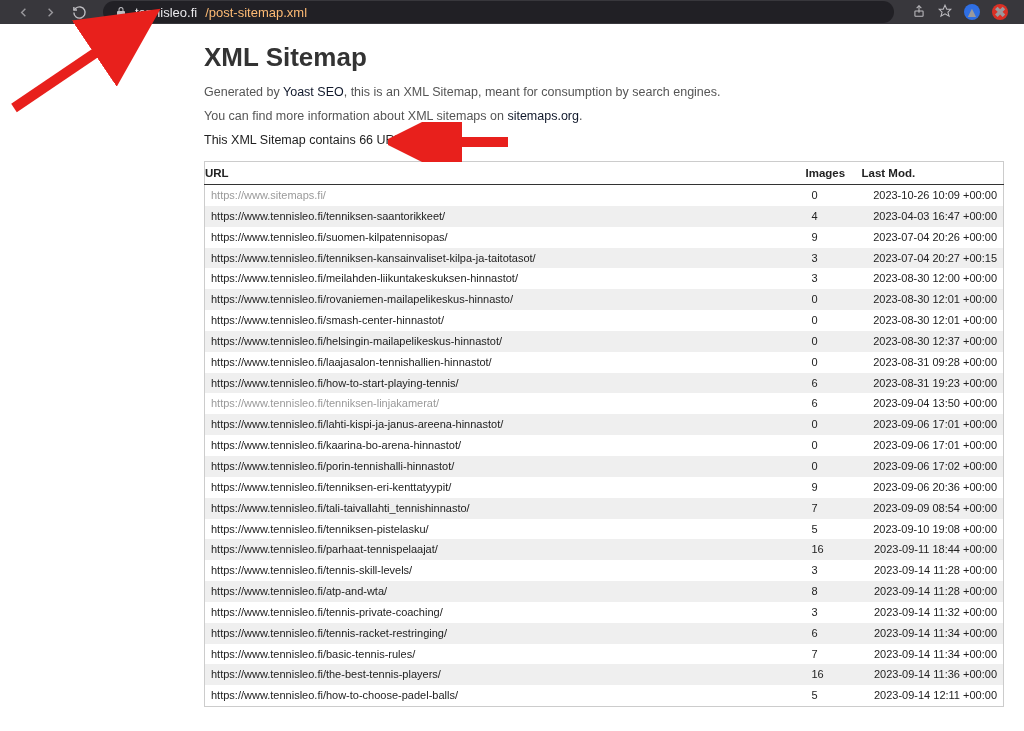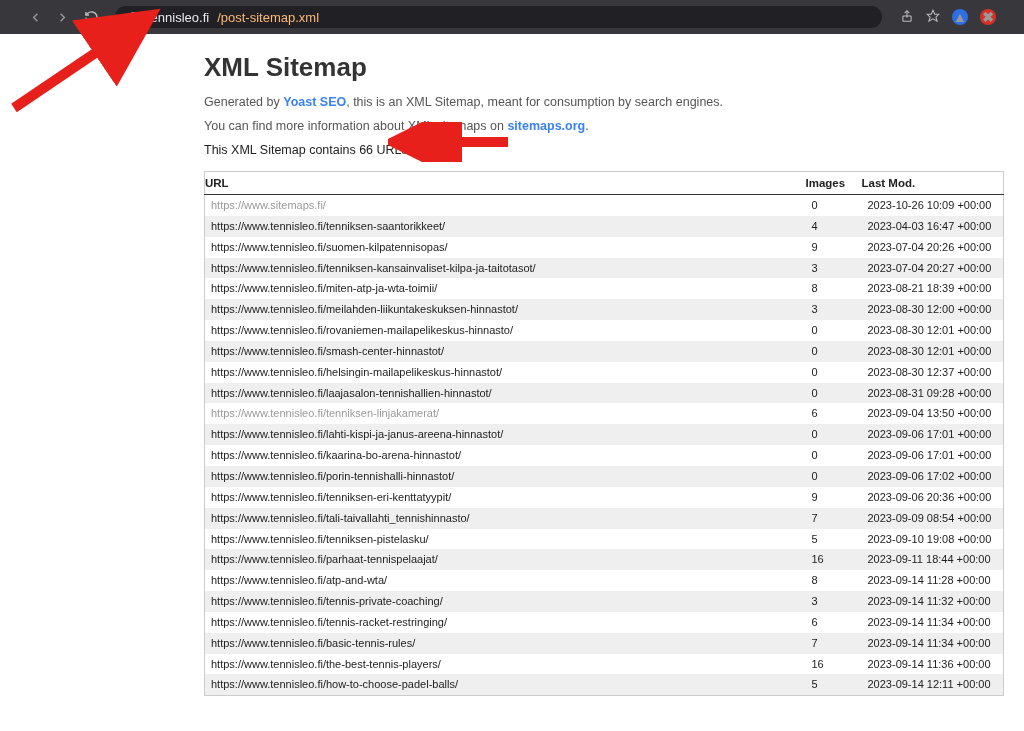--- a/index.html
+++ b/index.html
@@ -6,25 +6,25 @@
   body {
     font-family: -apple-system, BlinkMacSystemFont, "Segoe UI", Helvetica, Arial, sans-serif;
     width: 1024px;
     height: 731px;
     background: #fff;
     overflow: hidden;
     position: relative;
   }
   
   .topbar {
-    height: 34px;
+    height: 24px;
     background: #38373c;
     display: flex;
     align-items: center;
-    padding: 0 24px;
+    padding: 0 12px;
     gap: 10px;
   }
   .nav-arrows { display:flex; gap:12px; margin-left:4px; }
   .nav-arrow svg { display:block; }
   .nav-arrow { color:#9a999d; display:flex; align-items:center; cursor:default; }
   .refresh { color:#bdbcc0; display:flex; align-items:center; margin-left:2px; }
   .url-pill {
     flex: 1;
     background: #212025;
     border-radius: 14px;
@@ -64,21 +64,21 @@
     font-weight: 700;
     color: #333;
     margin-top: 6px;
     margin-bottom: 12px;
   }
   .meta {
     font-size: 12.5px;
     color: #555;
     margin-bottom: 10px;
   }
-  .meta a { color: #3b82f6; text-decoration: none; font-weight: bold; }
+  .meta a { color: #0f172a; text-decoration: none; }
   .summary { font-size: 12.5px; color: #222; margin-top: 8px; margin-bottom: 14px; }
 
   table {
     width: 100%;
     border-collapse: collapse;
     font-size: 11px;
     color: #222;
     border: 1px solid #ccc;
   }
   thead th {
@@ -94,21 +94,21 @@
   tbody td {
     padding: 3px 6px;
     line-height: 1.35;
     vertical-align: middle;
   }
   tbody tr:nth-child(even) { background: #efefef; }
   tbody tr:nth-child(odd)  { background: #fff; }
   td.url { color:#222; }
   td.url.faded { color:#9a9a9a; }
   td.images { text-align:left; }
-  td.lastmod { text-align:left; white-space:nowrap; }
+  td.lastmod { text-align:right; white-space:nowrap; }
 
   
   .arrow {
     position: absolute;
     pointer-events: none;
   }
   .arrow svg { display:block; }
   .arrow1 { left: -6px; top: 8px; }
   .arrow2 { left: 388px; top: 122px; }
 </style>
@@ -194,26 +194,21 @@
             <td class="lastmod">2023-04-03 16:47 +00:00</td>
           </tr>
           <tr>
             <td class="url">https://www.tennisleo.fi/suomen-kilpatennisopas/</td>
             <td class="images">9</td>
             <td class="lastmod">2023-07-04 20:26 +00:00</td>
           </tr>
           <tr>
             <td class="url">https://www.tennisleo.fi/tenniksen-kansainvaliset-kilpa-ja-taitotasot/</td>
             <td class="images">3</td>
-            <td class="lastmod">2023-07-04 20:27 +00:00</td>
-          </tr>
-          <tr>
-            <td class="url">https://www.tennisleo.fi/miten-atp-ja-wta-toimii/</td>
-            <td class="images">8</td>
-            <td class="lastmod">2023-08-21 18:39 +00:00</td>
+            <td class="lastmod">2023-07-04 20:27 +00:15</td>
           </tr>
           <tr>
             <td class="url">https://www.tennisleo.fi/meilahden-liikuntakeskuksen-hinnastot/</td>
             <td class="images">3</td>
             <td class="lastmod">2023-08-30 12:00 +00:00</td>
           </tr>
           <tr>
             <td class="url">https://www.tennisleo.fi/rovaniemen-mailapelikeskus-hinnasto/</td>
             <td class="images">0</td>
             <td class="lastmod">2023-08-30 12:01 +00:00</td>
@@ -227,20 +222,25 @@
             <td class="url">https://www.tennisleo.fi/helsingin-mailapelikeskus-hinnastot/</td>
             <td class="images">0</td>
             <td class="lastmod">2023-08-30 12:37 +00:00</td>
           </tr>
           <tr>
             <td class="url">https://www.tennisleo.fi/laajasalon-tennishallien-hinnastot/</td>
             <td class="images">0</td>
             <td class="lastmod">2023-08-31 09:28 +00:00</td>
           </tr>
           <tr>
+            <td class="url">https://www.tennisleo.fi/how-to-start-playing-tennis/</td>
+            <td class="images">6</td>
+            <td class="lastmod">2023-08-31 19:23 +00:00</td>
+          </tr>
+          <tr>
             <td class="url faded">https://www.tennisleo.fi/tenniksen-linjakamerat/</td>
             <td class="images">6</td>
             <td class="lastmod">2023-09-04 13:50 +00:00</td>
           </tr>
           <tr>
             <td class="url">https://www.tennisleo.fi/lahti-kispi-ja-janus-areena-hinnastot/</td>
             <td class="images">0</td>
             <td class="lastmod">2023-09-06 17:01 +00:00</td>
           </tr>
           <tr>
@@ -265,20 +265,25 @@
           </tr>
           <tr>
             <td class="url">https://www.tennisleo.fi/tenniksen-pistelasku/</td>
             <td class="images">5</td>
             <td class="lastmod">2023-09-10 19:08 +00:00</td>
           </tr>
           <tr>
             <td class="url">https://www.tennisleo.fi/parhaat-tennispelaajat/</td>
             <td class="images">16</td>
             <td class="lastmod">2023-09-11 18:44 +00:00</td>
+          </tr>
+          <tr>
+            <td class="url">https://www.tennisleo.fi/tennis-skill-levels/</td>
+            <td class="images">3</td>
+            <td class="lastmod">2023-09-14 11:28 +00:00</td>
           </tr>
           <tr>
             <td class="url">https://www.tennisleo.fi/atp-and-wta/</td>
             <td class="images">8</td>
             <td class="lastmod">2023-09-14 11:28 +00:00</td>
           </tr>
           <tr>
             <td class="url">https://www.tennisleo.fi/tennis-private-coaching/</td>
             <td class="images">3</td>
             <td class="lastmod">2023-09-14 11:32 +00:00</td>

